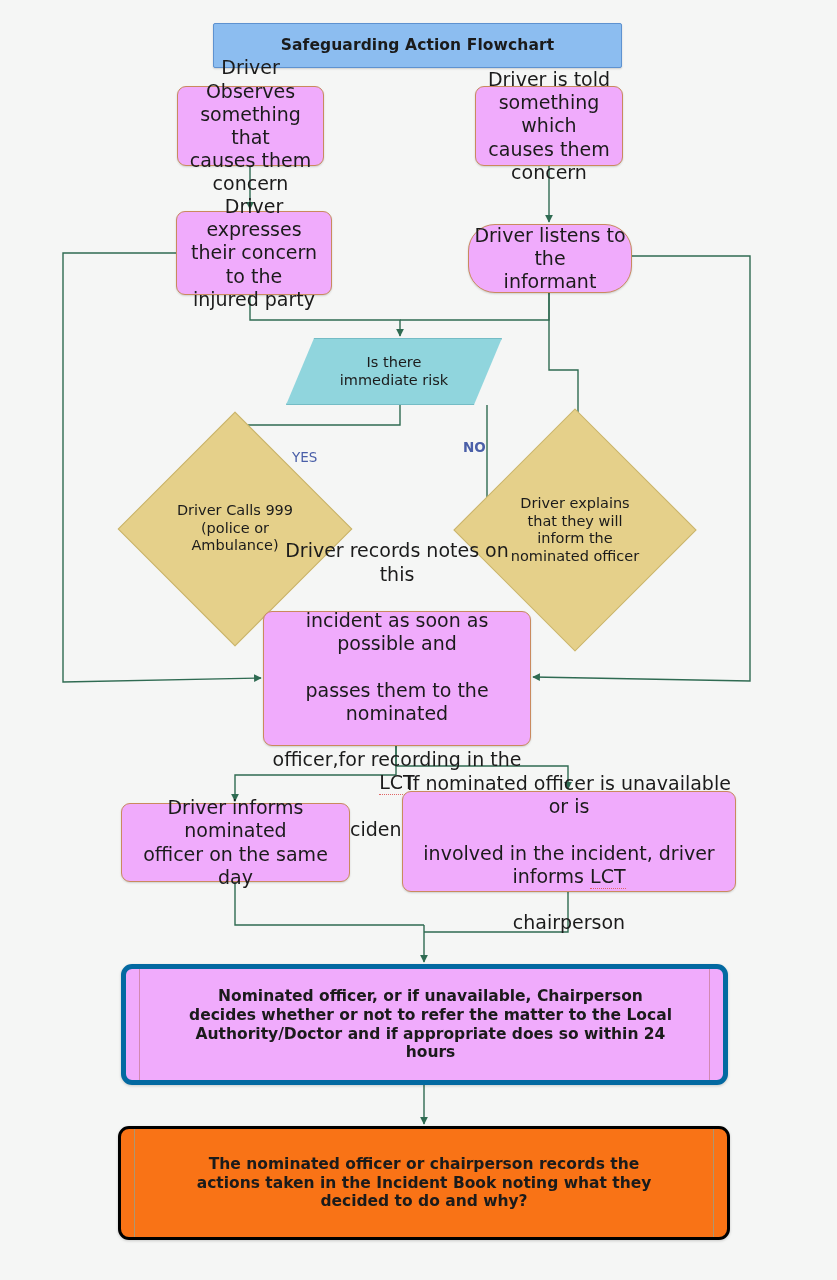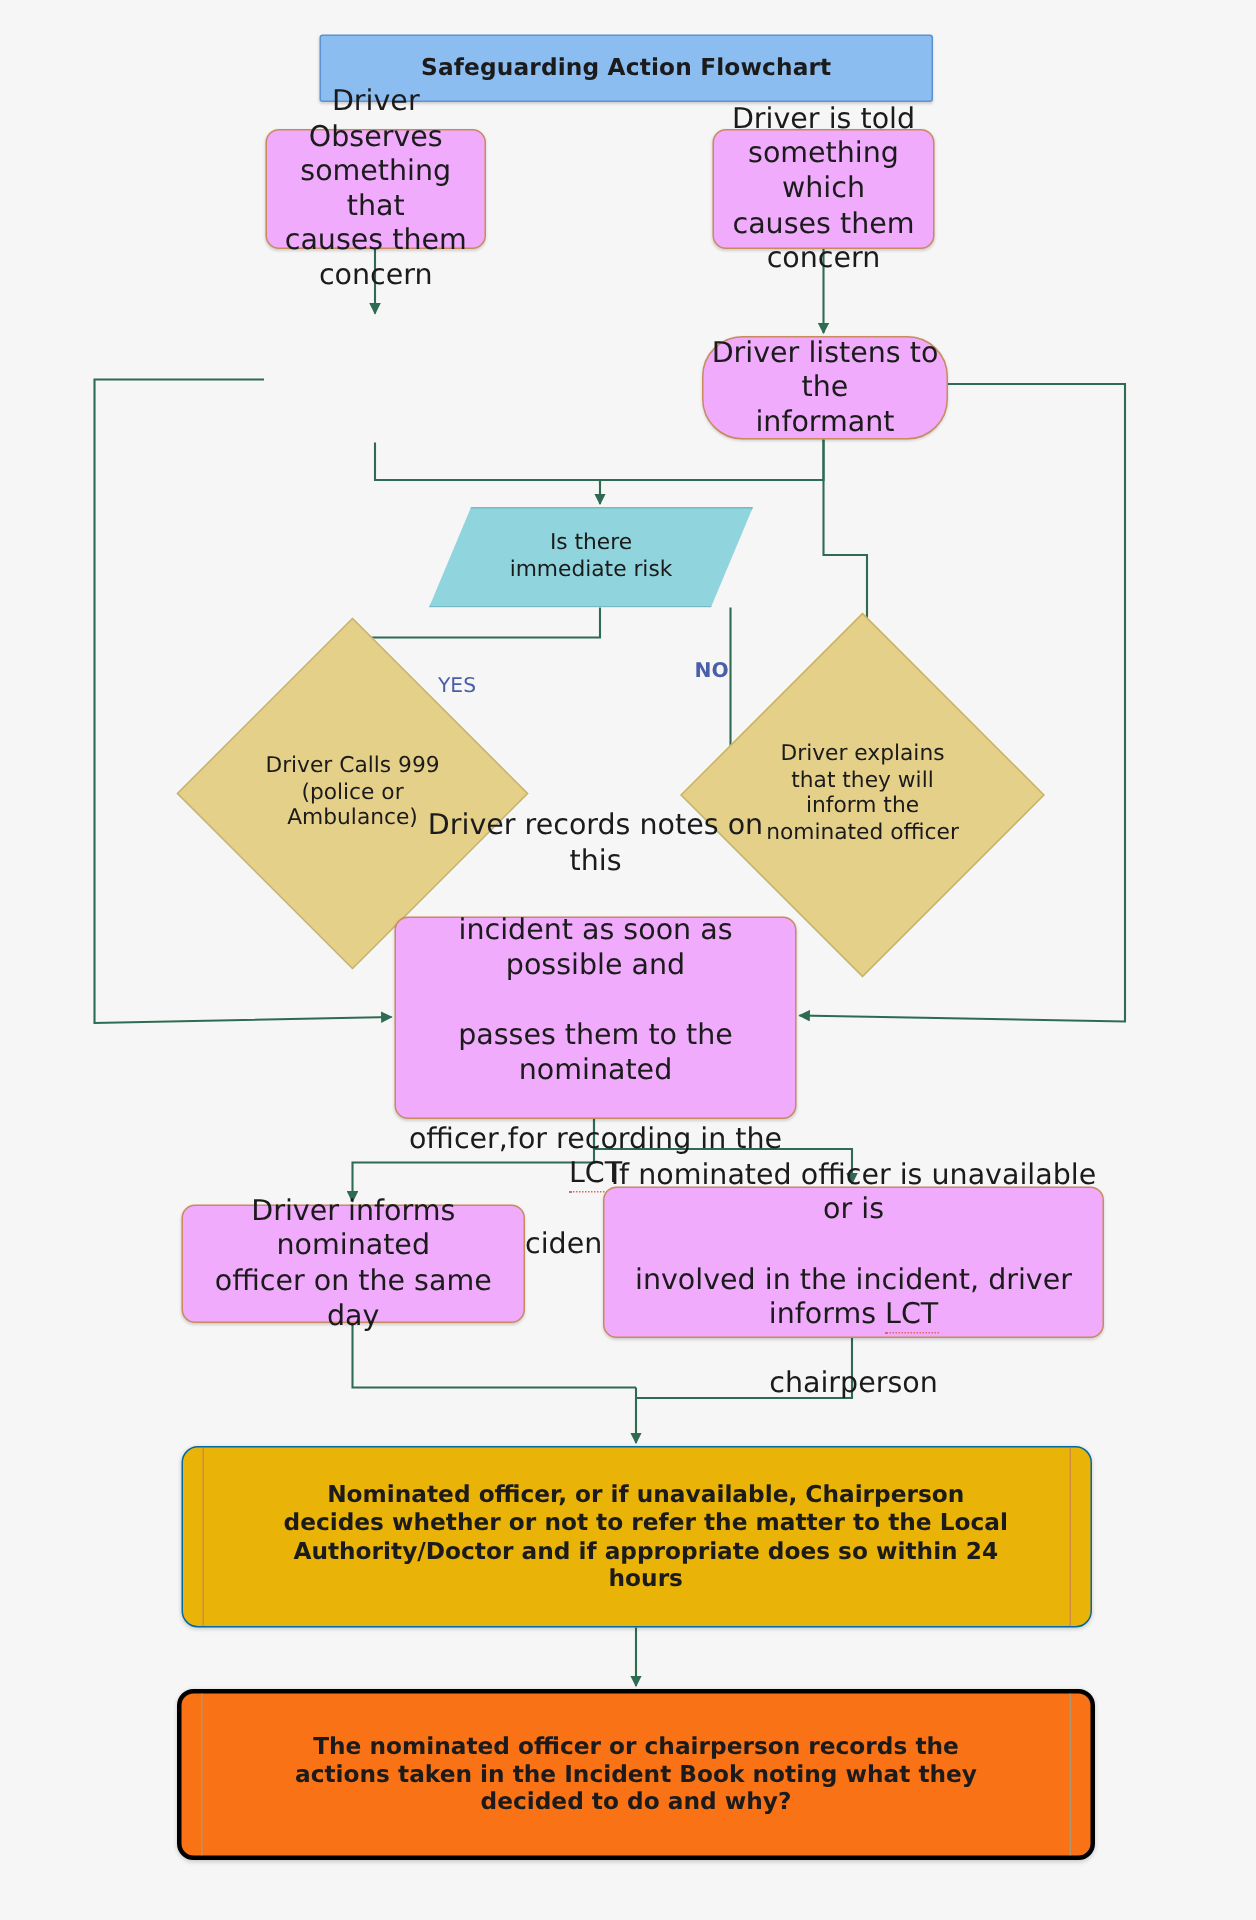--- a/index.html
+++ b/index.html
@@ -63,22 +63,22 @@
     letter-spacing: .1px;
   }
   
   .band {
     border-radius: 11px;
     box-shadow: 0 1px 3px rgba(0,0,0,0.18);
     font-size: 15.5px;
     font-weight: 600;
   }
   .band.red {
-    background: #eab308;
-    border: 1px solid #0369a1;
+    background: #f0abfc;
+    border: 5px solid #0369a1;
     padding-left: 12px;
   }
   .band.cyan {
     background: #f97316;
     border: 3px solid #000000;
   }
   .band .rule {
     position: absolute;
     top: 0;
     bottom: 0;
@@ -193,20 +193,25 @@
 concern</span>
   </div>
 
   <div class="node box" style="left:475px; top:86px; width:148px; height:80px;">
     <span class="txt">Driver is told
 something which
 causes them
 concern</span>
   </div>
 
+  <div class="node box" style="left:176px; top:211px; width:156px; height:84px;">
+    <span class="txt">Driver expresses
+their concern to the
+injured party</span>
+  </div>
 
   <div class="node box" style="left:468px; top:224px; width:164px; height:69px;border-radius:27px;">
     <span class="txt">Driver listens to the
 informant</span>
   </div>
 
   <div class="node para" style="left:286px; top:338px; width:216px; height:67px;">
     <span class="txt">Is there
 immediate risk</span>
   </div>

